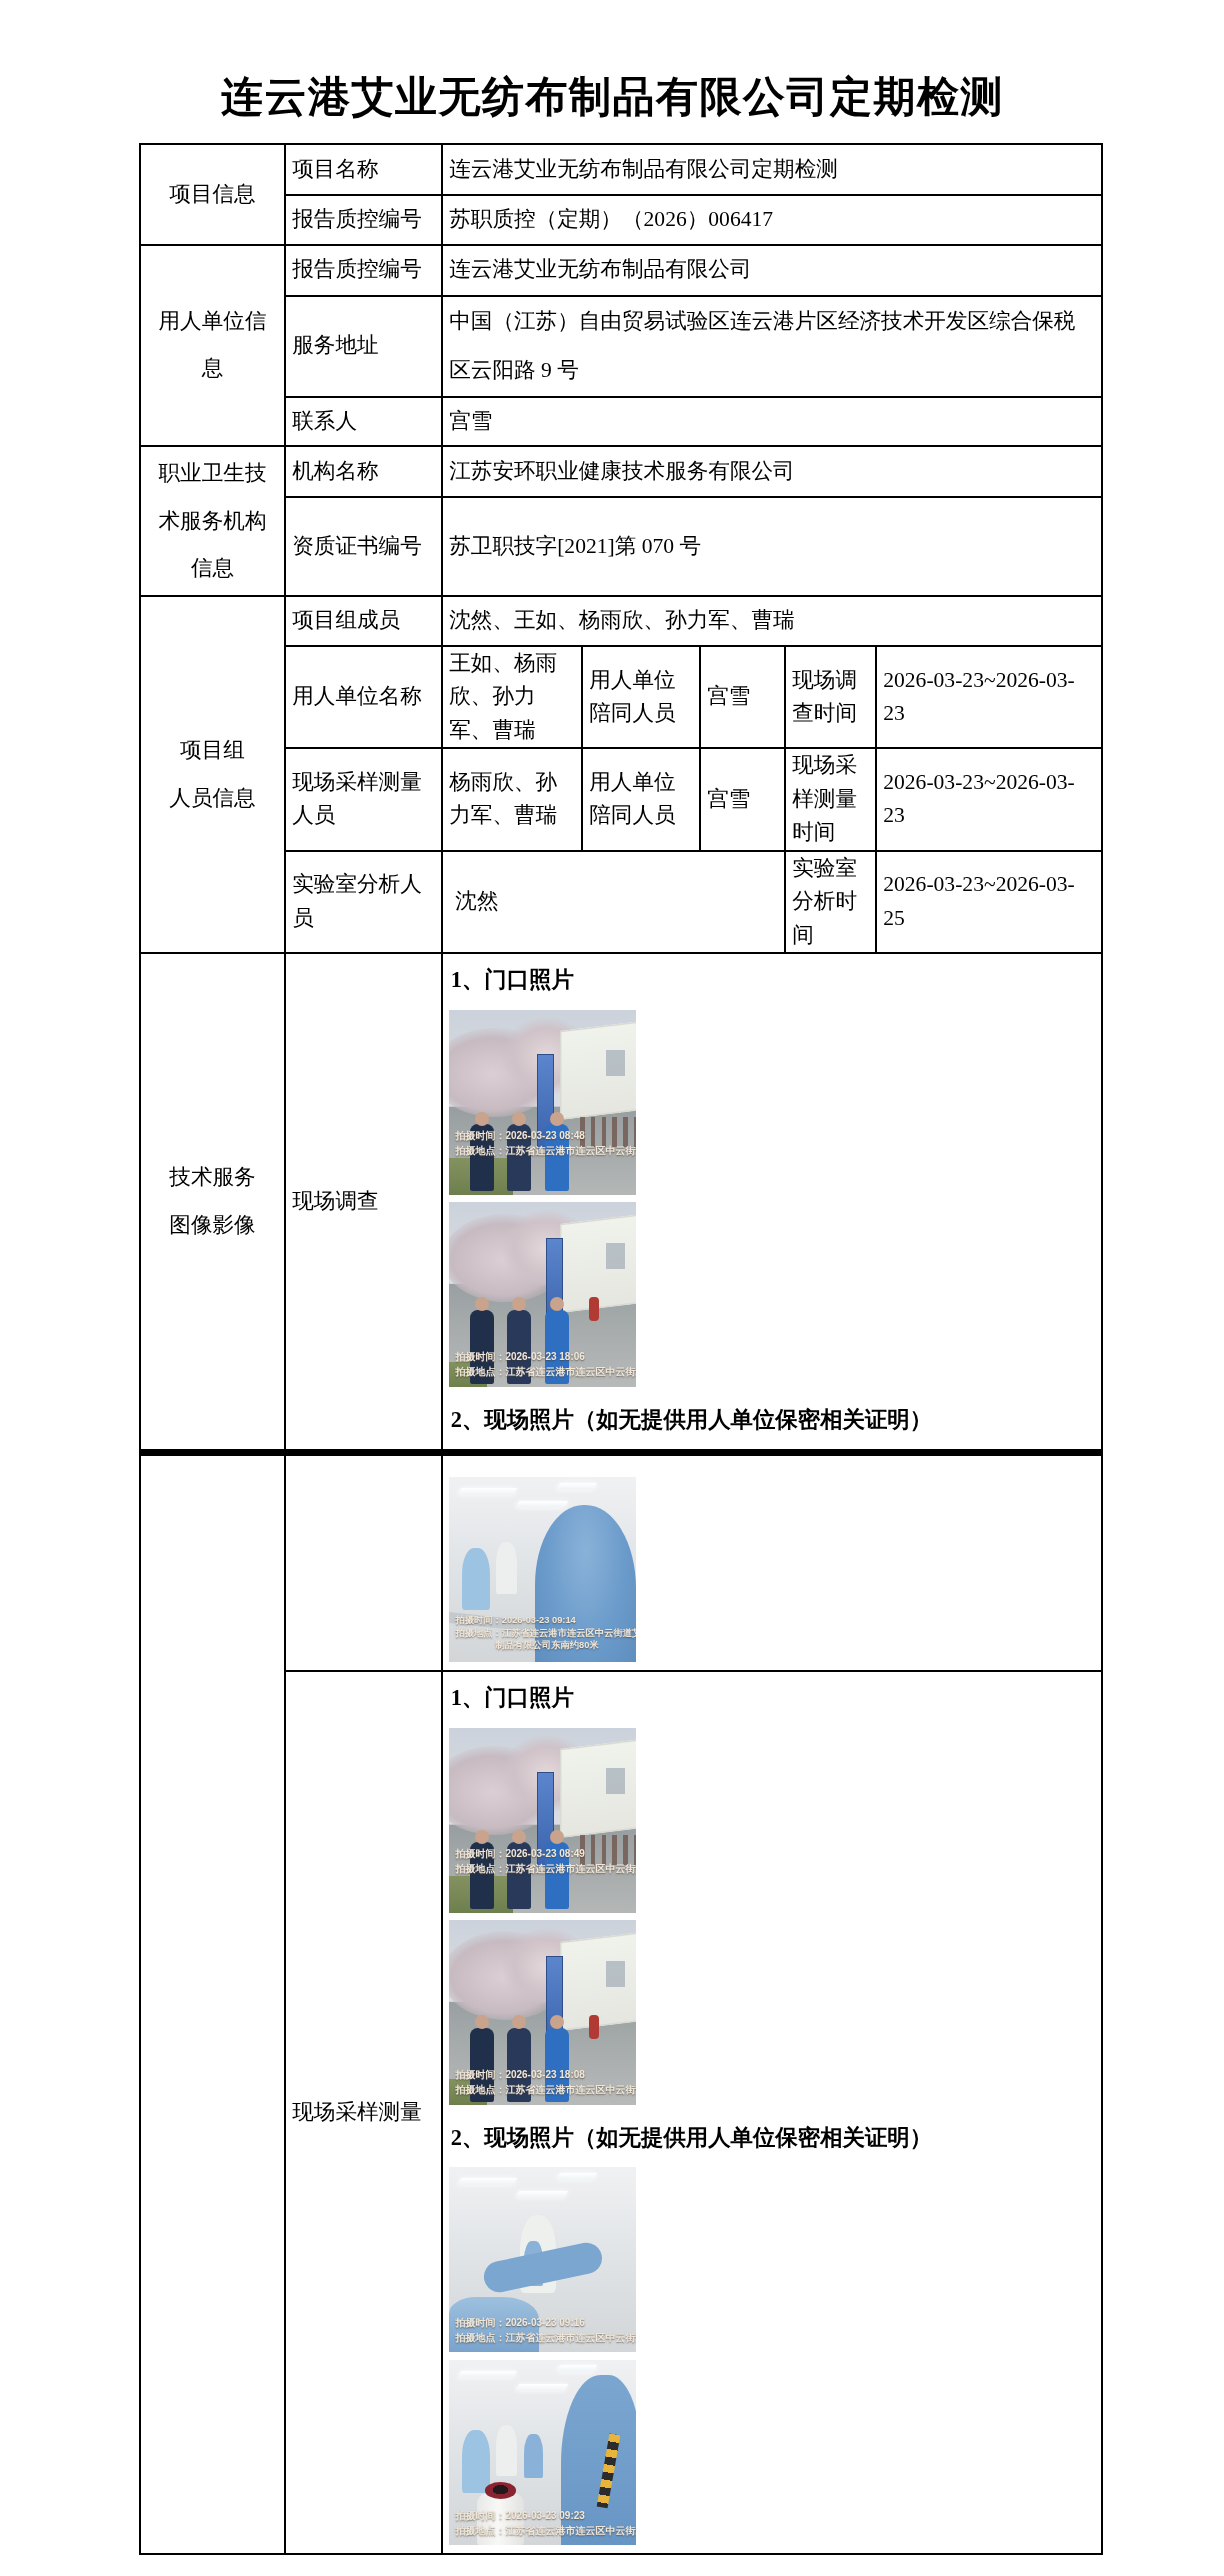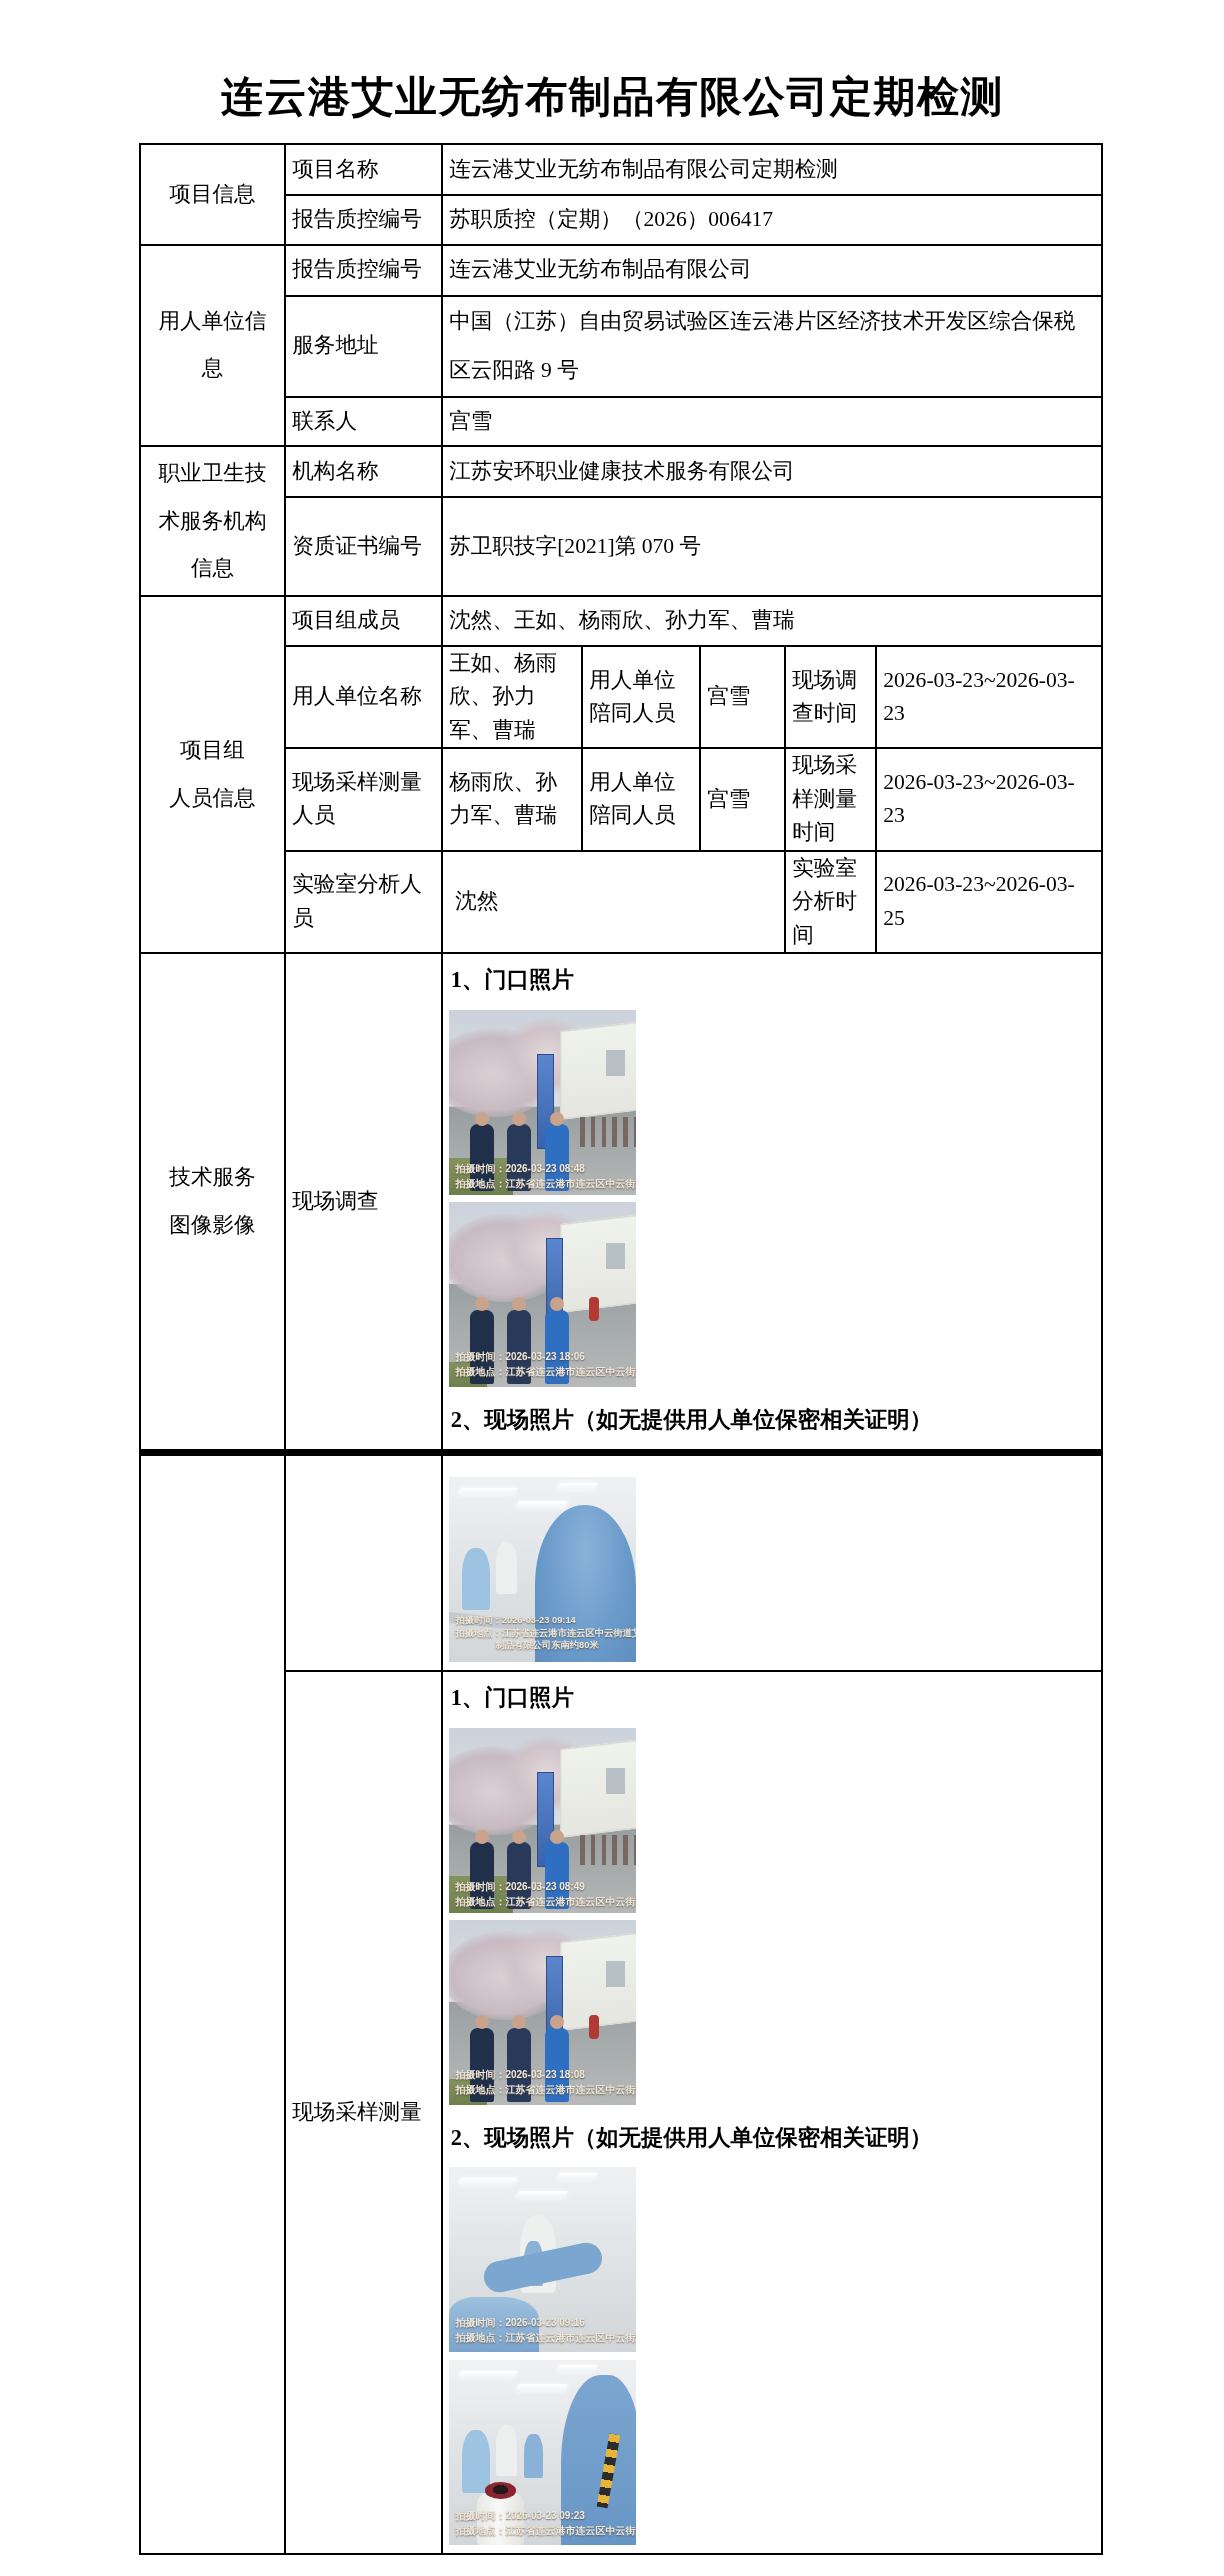--- a/index.html
+++ b/index.html
@@ -36,21 +36,21 @@
   .ph-h.second{margin-top:18.5px;}
 
   
   .photo{position:relative;width:187px;height:185px;margin:0 0 7.7px 0;overflow:hidden;}
   .stamp{
     position:absolute;left:6.2px;right:1.5px;z-index:9;
     color:#f1e8da;font-family:"Liberation Sans","DejaVu Sans",sans-serif;
     font-size:10px;line-height:1.5;text-shadow:0 0.8px 1.5px rgba(70,55,40,.65);
     white-space:nowrap;
   }
-  .stamp.s66{top:64%;margin-top:33px;} .stamp.s76{top:74%;font-size:9.3px;line-height:1.35;}
+  .stamp.s66{top:64%;} .stamp.s76{top:74%;font-size:9.3px;line-height:1.35;}
   .stamp.s80{top:79%;} .stamp.s81{top:80%;}
   .stamp .indent{padding-left:40px;}
 
   
   .door{background:linear-gradient(180deg,#ccd2db 0%,#dadee4 52%,#989ea0 52.5%,#b4b7b6 100%);}
   .door .tree{position:absolute;border-radius:50%;}
   .door .t1{left:-10%;top:10%;width:68%;height:48%;
     background:radial-gradient(ellipse at 48% 52%,#dccfd4 0%,#c7bac1 55%,rgba(199,186,193,0) 74%);}
   .door .t2{left:28%;top:4%;width:48%;height:42%;
     background:radial-gradient(ellipse at 50% 50%,#e3d8da 0%,#cfc2c8 50%,rgba(207,194,200,0) 72%);}

